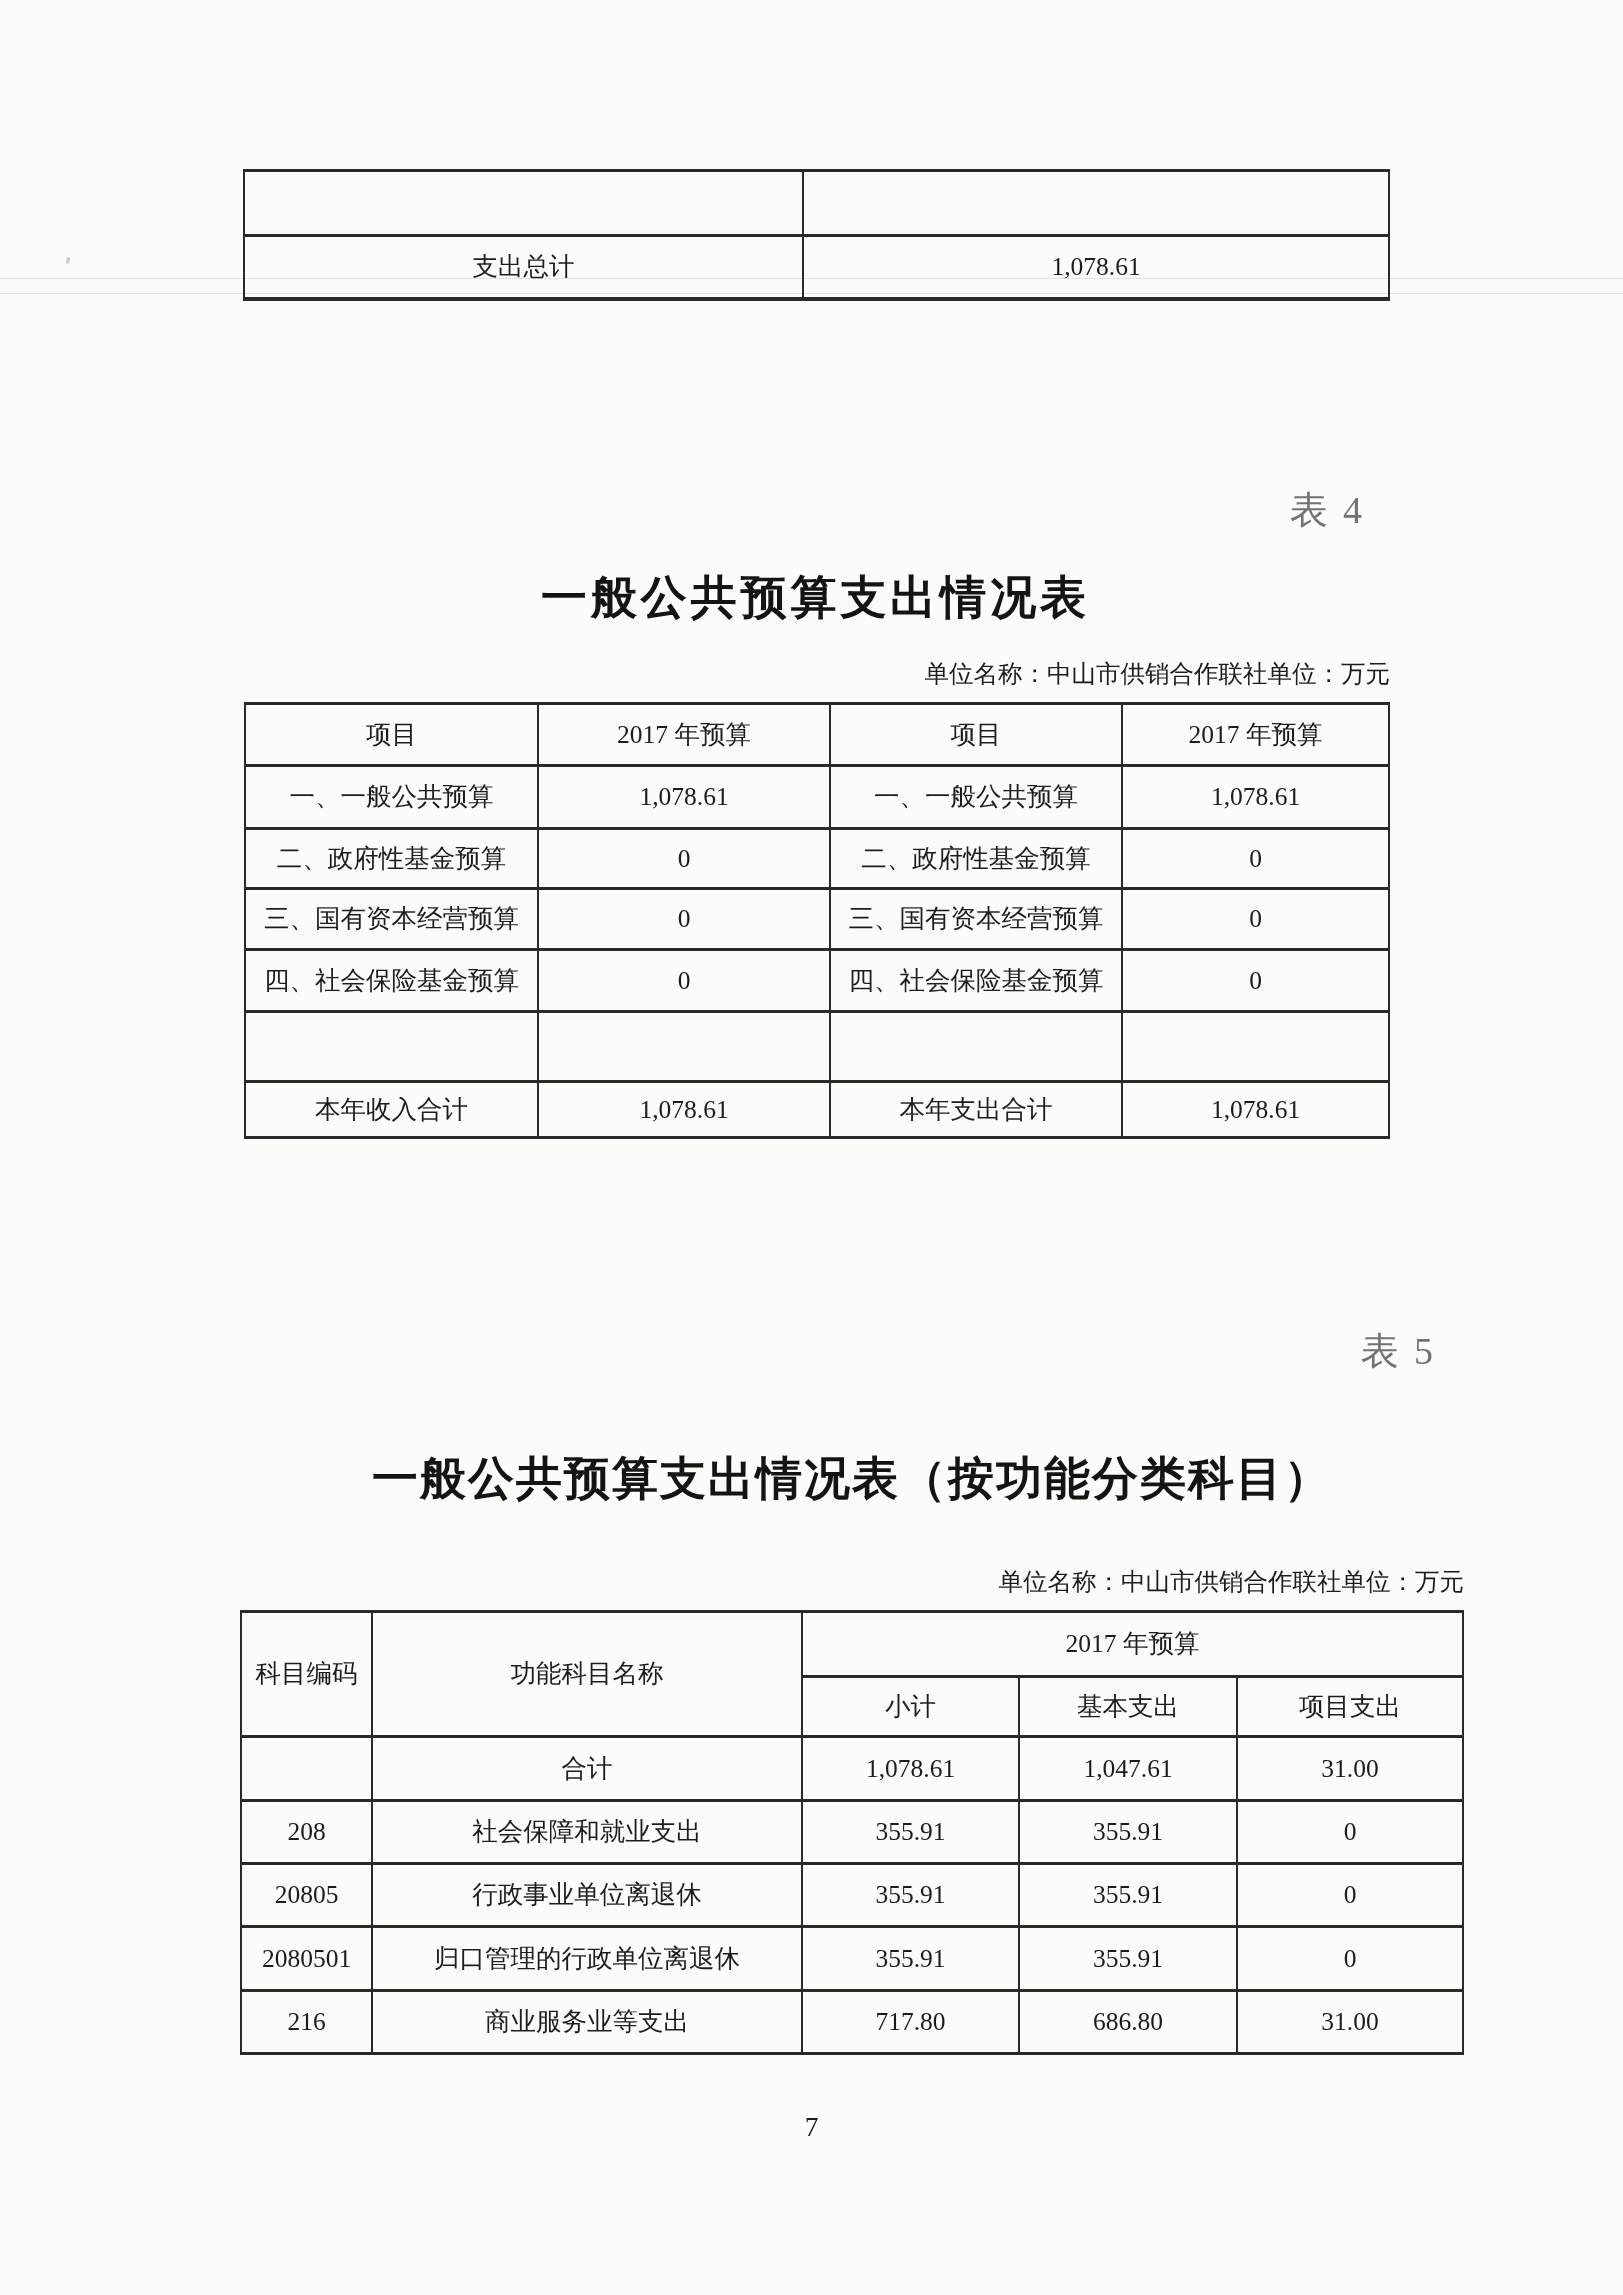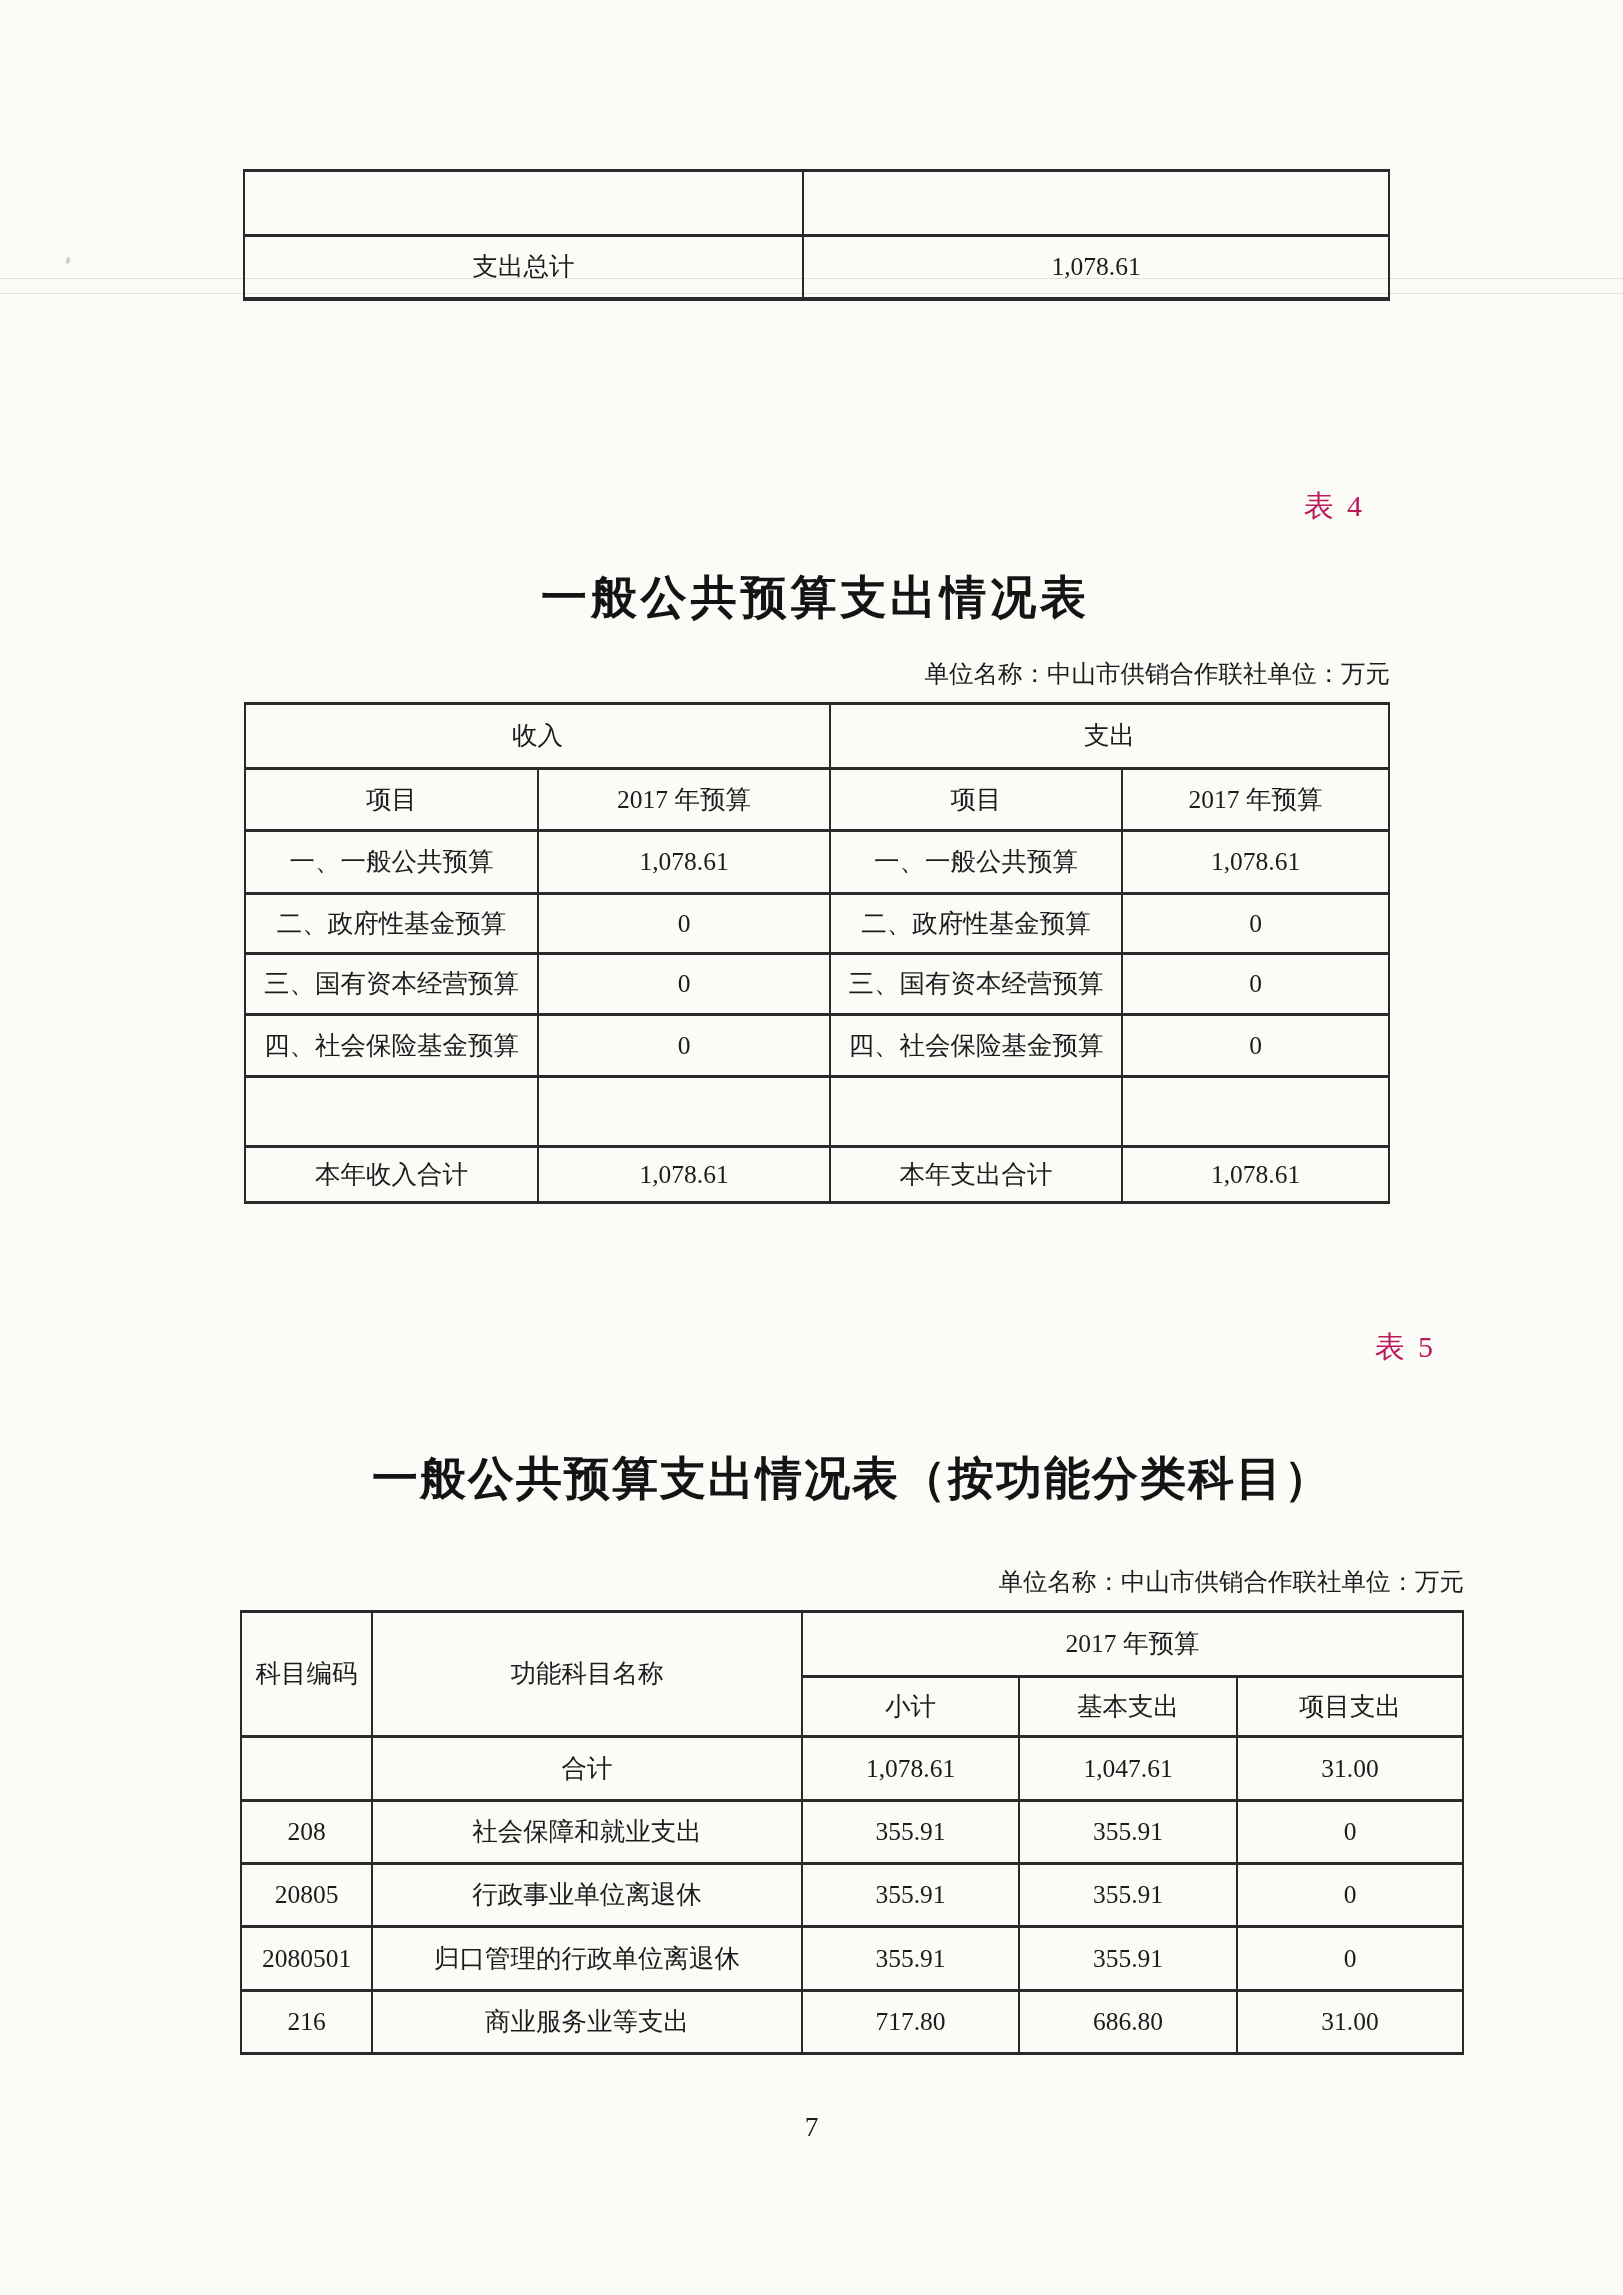--- a/index.html
+++ b/index.html
@@ -23,21 +23,21 @@
   .shift-income{text-align:left;padding-left:357px;}
   .shift-expense{text-align:left;padding-left:348px;}
   .shift-heji{text-align:left;padding-left:290px;}
   .shift-name-hdr{padding-left:88px;}
   .shift-year-hdr{padding-left:59px;}
   .shift-item3{padding-right:49px;}
   .ind-sub{padding-left:59px;}
   .ind-sub2{padding-left:61px;}
   .ind-code{padding-left:14.7px;}
 
-  .tag{position:absolute;font-size:30px;line-height:1;color:#be185d;letter-spacing:2.9px;margin-left:16px;}
+  .tag{position:absolute;font-size:38px;line-height:1;color:#737373;letter-spacing:2.9px;margin-left:16px;}
   .title{position:absolute;font-size:46px;line-height:1;font-weight:bold;text-align:center;color:#141414;}
   .title1{left:243px;top:575px;width:1145px;letter-spacing:3.9px;}
   .title2{left:240px;top:1456px;width:1224px;letter-spacing:2px;}
   .unitline{position:absolute;display:flex;justify-content:flex-end;font-size:24.5px;line-height:1.2;}
   .unit1{left:243px;top:659px;width:1147px;}
   .unit2{left:240px;top:1567px;width:1224px;}
   .pageno{position:absolute;left:0;top:2113px;width:1623px;text-align:center;font-size:27.5px;line-height:1;}
 </style>
 </head>
 <body>
@@ -73,24 +73,20 @@
   </div>
 
   <table class="sheet t4" style="left:244px;top:702px;width:1145px;">
     <colgroup>
         <col style="width:293px">
         <col style="width:292px">
         <col style="width:292px">
         <col style="width:267px">
       </colgroup>
     <tbody>
-        <tr style="height:65px">
-      <td colspan="2" class="shift-income">收入</td>
-      <td colspan="2" class="shift-expense">支出</td>
-    </tr>
     <tr style="height:62px">
       <td>项目</td>
       <td>2017 年预算</td>
       <td class="shift-item3">项目</td>
       <td>2017 年预算</td>
     </tr>
     <tr style="height:63px">
       <td class="l pad2">一、一般公共预算</td>
       <td>1,078.61</td>
       <td class="l pad2">一、一般公共预算</td>

